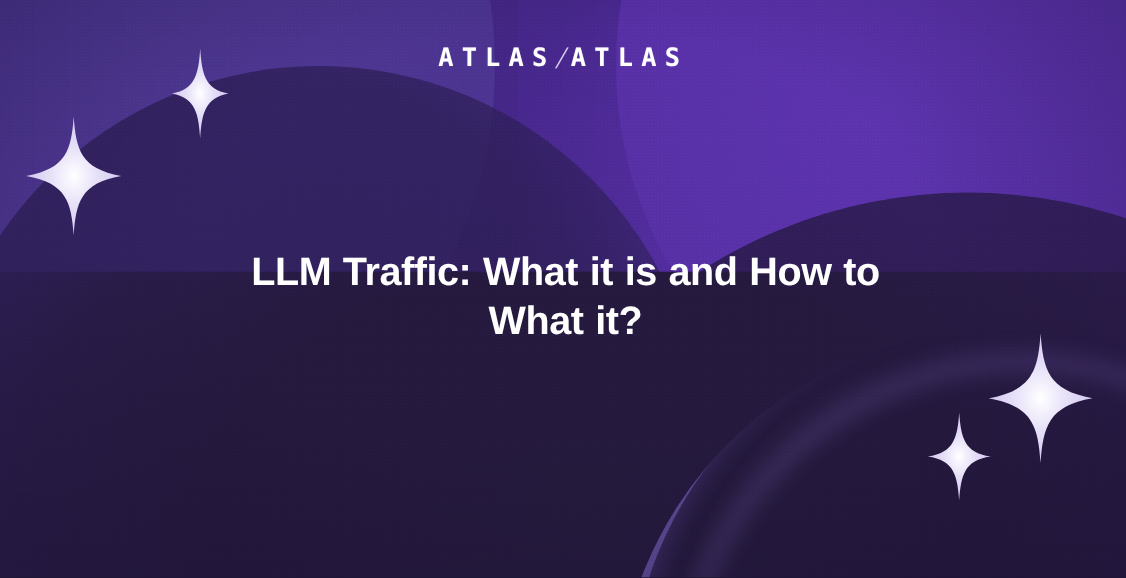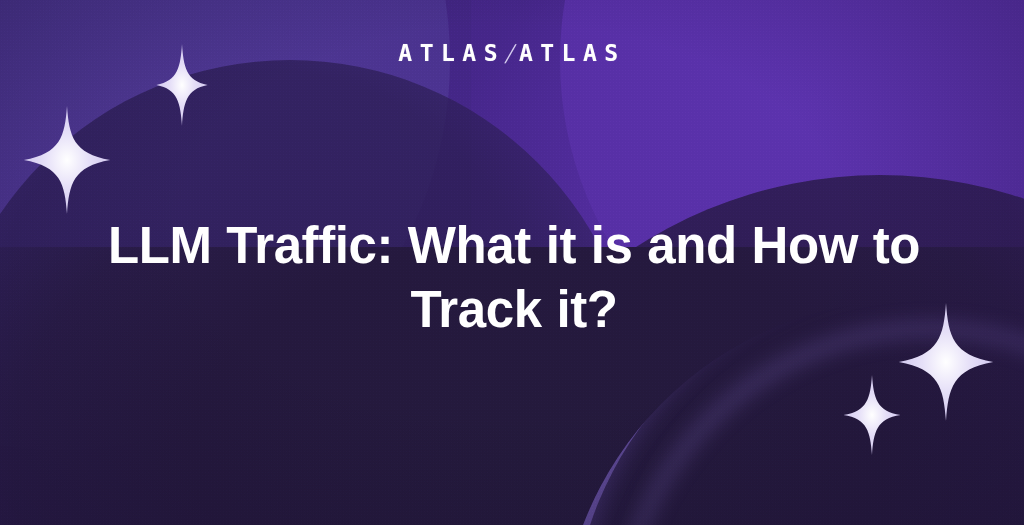--- a/index.html
+++ b/index.html
@@ -192,25 +192,25 @@
     display: inline-block;
     transform: skewX(-16deg) scaleX(0.62);
     color: #d9d0f2;
     font-weight: 400;
     letter-spacing: 0;
     margin: 0 1px 0 -1px;
   }
 
   .headline {
     position: absolute;
-    top: 180px;
+    top: 200px;
     left: 66px;
     width: 896px;
     color: #ffffff;
-    font-size: 51px;
+    font-size: 36px;
     line-height: 1.25;
     font-weight: 700;
     letter-spacing: -0.4px;
     text-align: center;
     word-spacing: 1px;
   }
   .headline .line-1 { display: block; white-space: nowrap; }
   .headline .line-2 { display: block; white-space: nowrap; }
 </style>
 </head>
@@ -283,17 +283,17 @@
   </div>
 
   <div class="content">
 
     <div class="logo">
       <span>ATLAS</span><span class="slash">/</span><span>ATLAS</span>
     </div>
 
     <h1 class="headline">
       <span class="line-1">LLM Traffic: What it is and How to</span>
-      <span class="line-2">Track it?</span>
+      <span class="line-2">What it?</span>
     </h1>
 
   </div>
 </div>
 
 </body></html>

